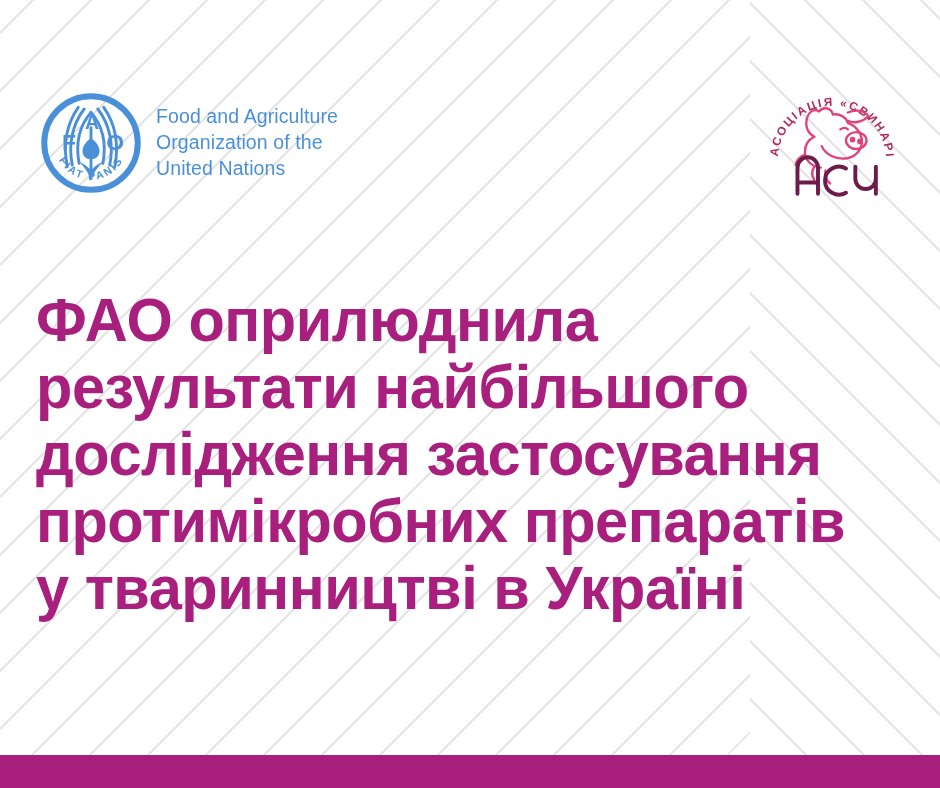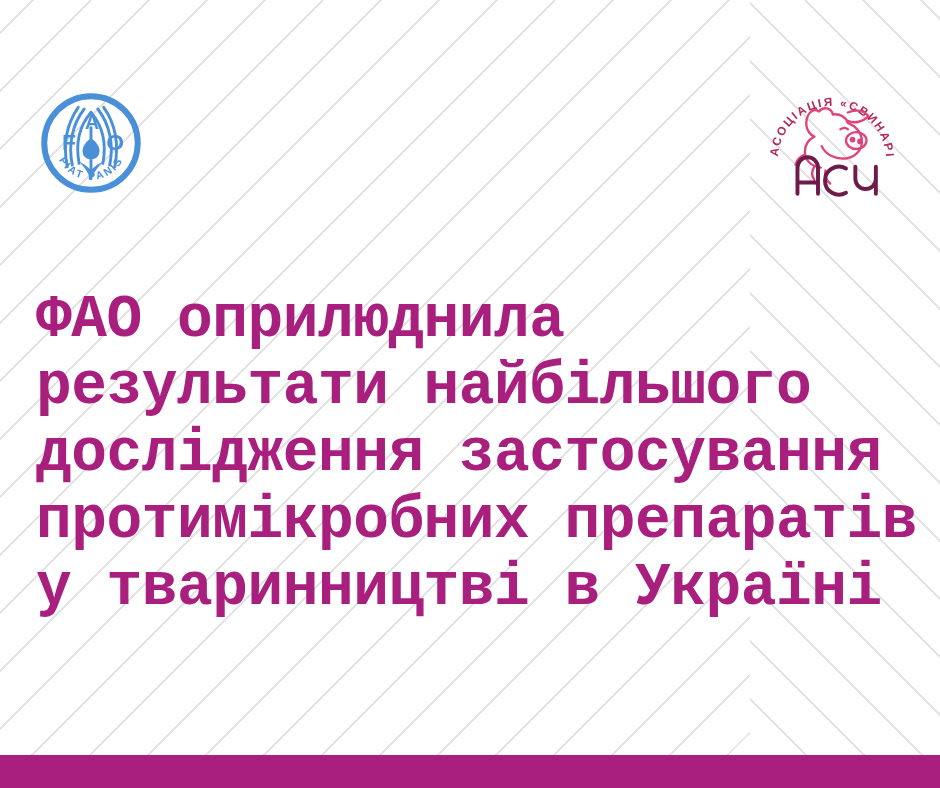--- a/index.html
+++ b/index.html
@@ -98,21 +98,21 @@
     height: 140px;
   }
 
   
   .headline {
     position: absolute;
     left: 36px;
     top: 244px;
     width: 870px;
     color: #a81f7e;
-    font-family: Liberation Mono, monospace;
+    font-family: Liberation Sans, sans-serif;
     font-weight: bold;
     font-size: 62px;
     line-height: 67px;
     letter-spacing: -0.5px;
   }
   .headline .hl-line {
     display: block;
     white-space: nowrap;
     transform: scaleX(0.96);
     transform-origin: left center;
@@ -168,20 +168,25 @@
         <text x="78" y="68" font-family="Liberation Sans, sans-serif" font-size="27" font-weight="bold" fill="#4a90d9">O</text>
 
         <defs>
           <path id="fao-arc" d="M 20 74 A 42 42 0 0 0 100 74" fill="none"></path>
         </defs>
         <text font-family="Liberation Sans, sans-serif" font-size="12.5" font-weight="bold" letter-spacing="2.6" fill="#4a90d9">
           <textPath href="#fao-arc" startOffset="6%">FIAT PANIS</textPath>
         </text>
       </svg>
 
+      <div class="fao-words">
+        <span>Food and Agriculture</span>
+        <span>Organization of the</span>
+        <span>United Nations</span>
+      </div>
     </div>
 
     <svg class="asu-logo" viewBox="0 0 150 150">
       <defs>
         <path id="asu-arc-top" d="M 17 88 A 58 58 0 0 1 133 88" fill="none"></path>
       </defs>
       <text font-family="Liberation Sans, sans-serif" font-size="12.6" font-weight="bold" letter-spacing="2.1" fill="#b02a5e">
         <textPath href="#asu-arc-top" startOffset="2%">АСОЦІАЦІЯ «СВИНАРІ УКРАЇНИ»</textPath>
       </text>
 

